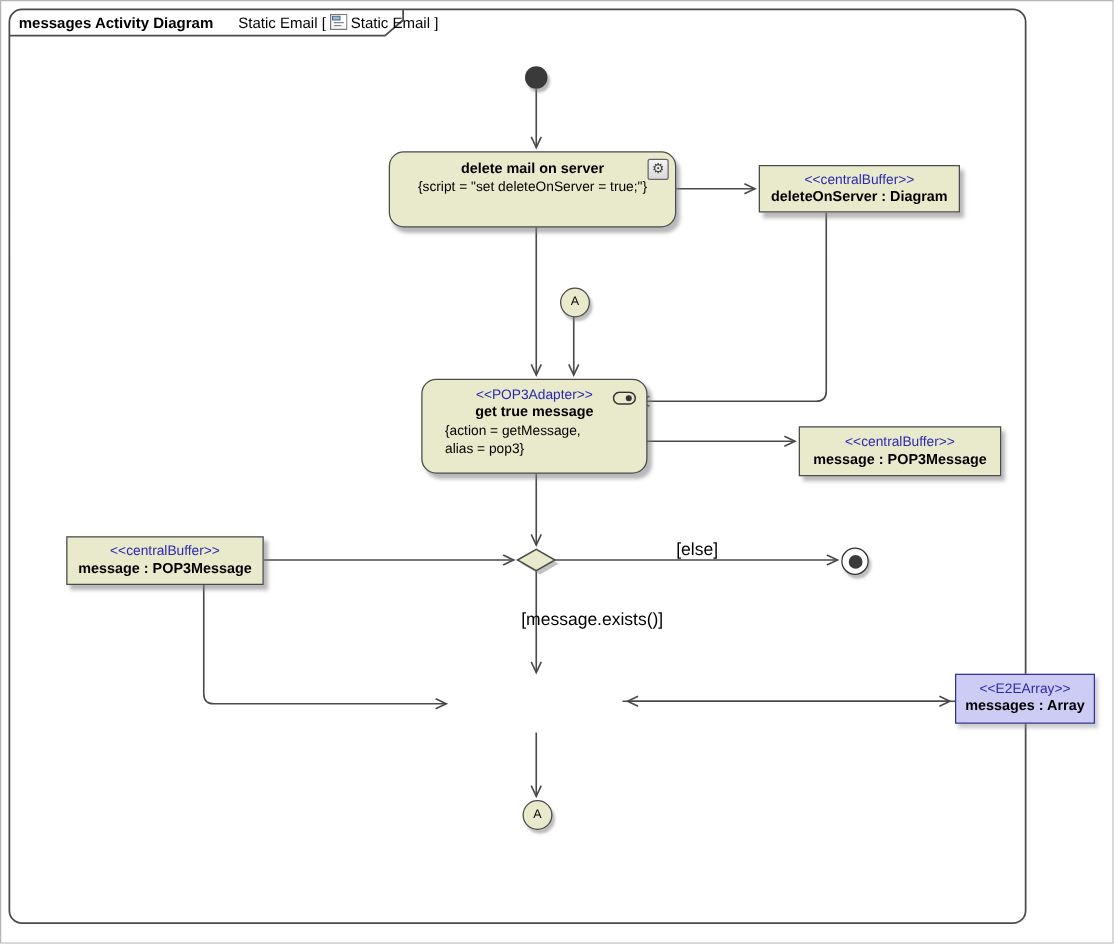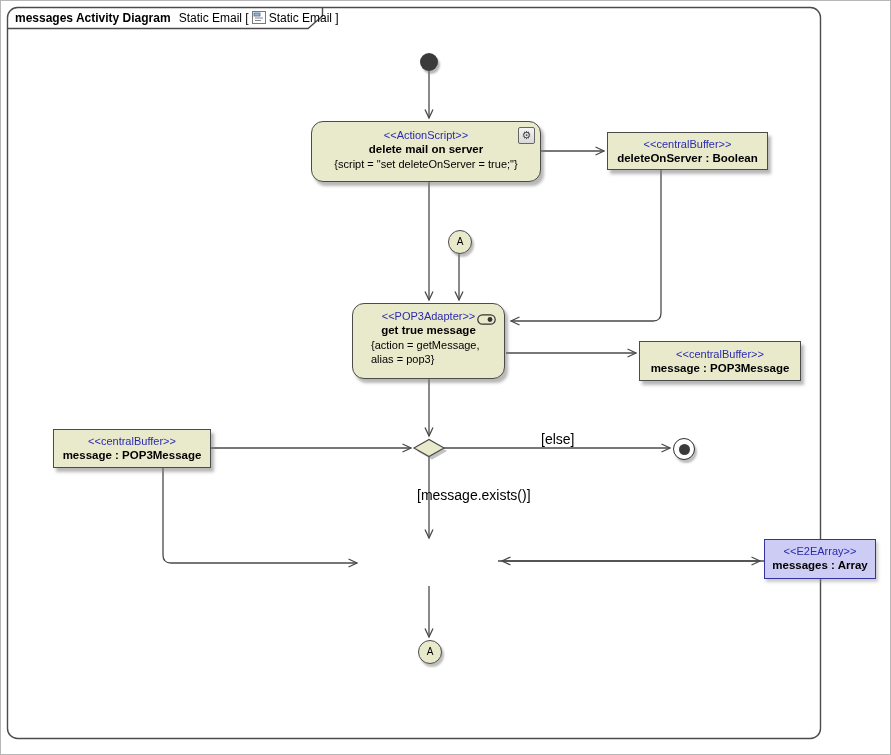--- a/index.html
+++ b/index.html
@@ -25,21 +25,21 @@
         font-size:10px;line-height:22px;text-align:center;}
   .initial{position:absolute;z-index:2;width:18px;height:18px;border-radius:50%;background:#3a3a3a;
            box-shadow:2px 3px 2px rgba(125,125,125,.55);}
   .final{position:absolute;z-index:2;width:22px;height:22px;border-radius:50%;background:#fff;
          border:1.6px solid #2e2e2e;box-shadow:2px 3px 2px rgba(125,125,125,.5);box-sizing:border-box;}
   .final .dot{position:absolute;left:50%;top:50%;width:11px;height:11px;margin:-5.5px 0 0 -5.5px;
               border-radius:50%;background:#3a3a3a;}
   .guard{position:absolute;z-index:3;font-size:14px;color:#000;white-space:nowrap;}
   .hdr{position:absolute;left:14px;top:10px;z-index:3;font-size:12px;white-space:nowrap;color:#000;}
   .hdr b{font-weight:bold;}
-  .hdr .seg{margin-left:8px;}
+  .hdr .seg{margin-left:20px;}
   .cornerbtn{position:absolute;right:5px;top:5px;width:17px;height:17px;box-sizing:border-box;
              border:1px solid #666;background:linear-gradient(#f4f4f4,#d9d9d9);
              font-size:11px;line-height:15px;text-align:center;color:#444;border-radius:2px;}
   .adapticon{position:absolute;right:8px;top:7px;}
   .rake{position:absolute;right:12px;bottom:4px;}
   .hdricon{display:inline-block;vertical-align:-2px;margin:0 3px;}
 </style>
 </head>
 <body>
 
@@ -79,35 +79,34 @@
           <rect x="0.5" y="0.5" width="13" height="12" fill="#fdfdfd" stroke="#7a7a7a"></rect>
           <rect x="2" y="2" width="6" height="3" fill="#9db6d4" stroke="#4a6a9a" stroke-width="0.8"></rect>
           <path d="M3,7 h8 M3,9.5 h6" stroke="#888" stroke-width="1"></path>
         </svg></span><span>Static Email ]</span>
   </div>
 
   <div class="initial" style="left:419px;top:52px;"></div>
 
   <div class="node action" style="left:310px;top:120px;width:230px;height:61px;padding-top:6px;">
     <div class="cornerbtn">⚙</div>
-    <div class="stereo">&lt;&lt;ActionScript&gt;&gt;</div>
     <div class="nname">delete mail on server</div>
     <div class="nbody">{script = "set deleteOnServer = true;"}</div>
   </div>
 
   <div class="node buffer" style="left:606px;top:131px;width:161px;height:38px;padding-top:4px;">
     <div class="stereo">&lt;&lt;centralBuffer&gt;&gt;</div>
-    <div class="nname">deleteOnServer : Boolean</div>
+    <div class="nname">deleteOnServer : Diagram</div>
   </div>
 
   <div class="conn" style="left:447px;top:229px;">
     <span>A</span>
   </div>
 
-  <div class="node action" style="left:351px;top:302px;width:153px;height:76px;padding-top:5px;">
+  <div class="node action" style="left:336px;top:302px;width:181px;height:76px;padding-top:5px;">
     <span class="adapticon">
       <svg width="19" height="11" viewBox="0 0 19 11">
           <rect x="0.8" y="0.8" width="17.4" height="9.4" rx="4.7" fill="none" stroke="#333" stroke-width="1.2"></rect>
           <circle cx="13" cy="5.5" r="2.4" fill="#333"></circle>
         </svg>
     </span>
     <div class="stereo">&lt;&lt;POP3Adapter&gt;&gt;</div>
     <div class="nname">get true message</div>
     <div class="nbody left">{action = getMessage,</div>
     <div class="nbody left">alias = pop3}</div>

